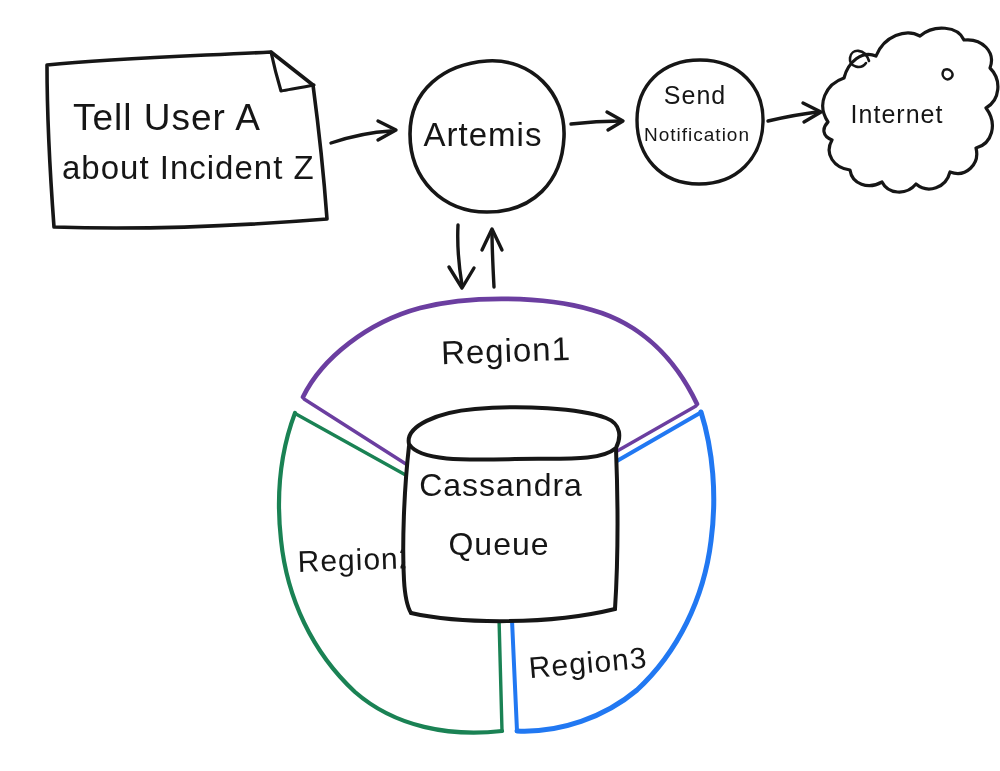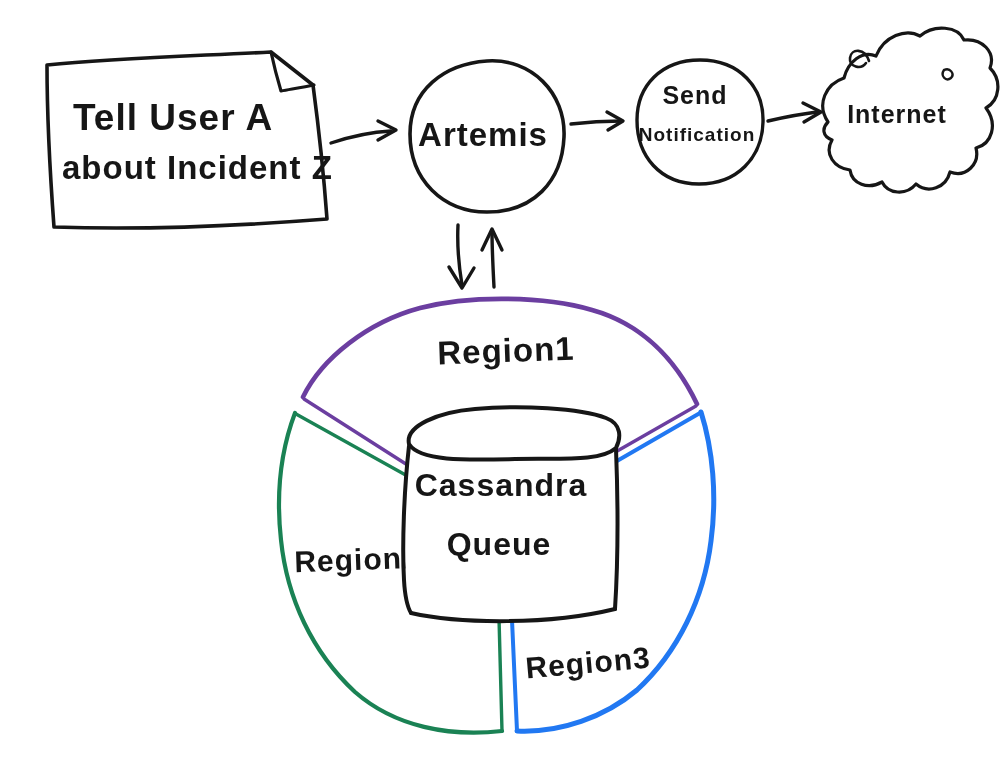--- a/index.html
+++ b/index.html
@@ -3,21 +3,20 @@
 <meta charset="utf-8">
 <style>
   html, body { margin: 0; padding: 0; background: #ffffff; }
   .canvas {
     position: relative;
     width: 1000px;
     height: 771px;
     background: #ffffff;
     overflow: hidden;
     font-family: "Liberation Sans", sans-serif;
-    font-weight: bold;
   }
   svg { position: absolute; inset: 0; display: block; }
   .ink   { stroke: #161616; fill: none; stroke-linecap: round; stroke-linejoin: round; }
   .fillwhite { fill: #ffffff; stroke: none; }
   .label {
     font-family: "Liberation Sans", sans-serif;
     fill: #161616;
     letter-spacing: 1px;
   }
   .t38 { font-size: 37px; }

